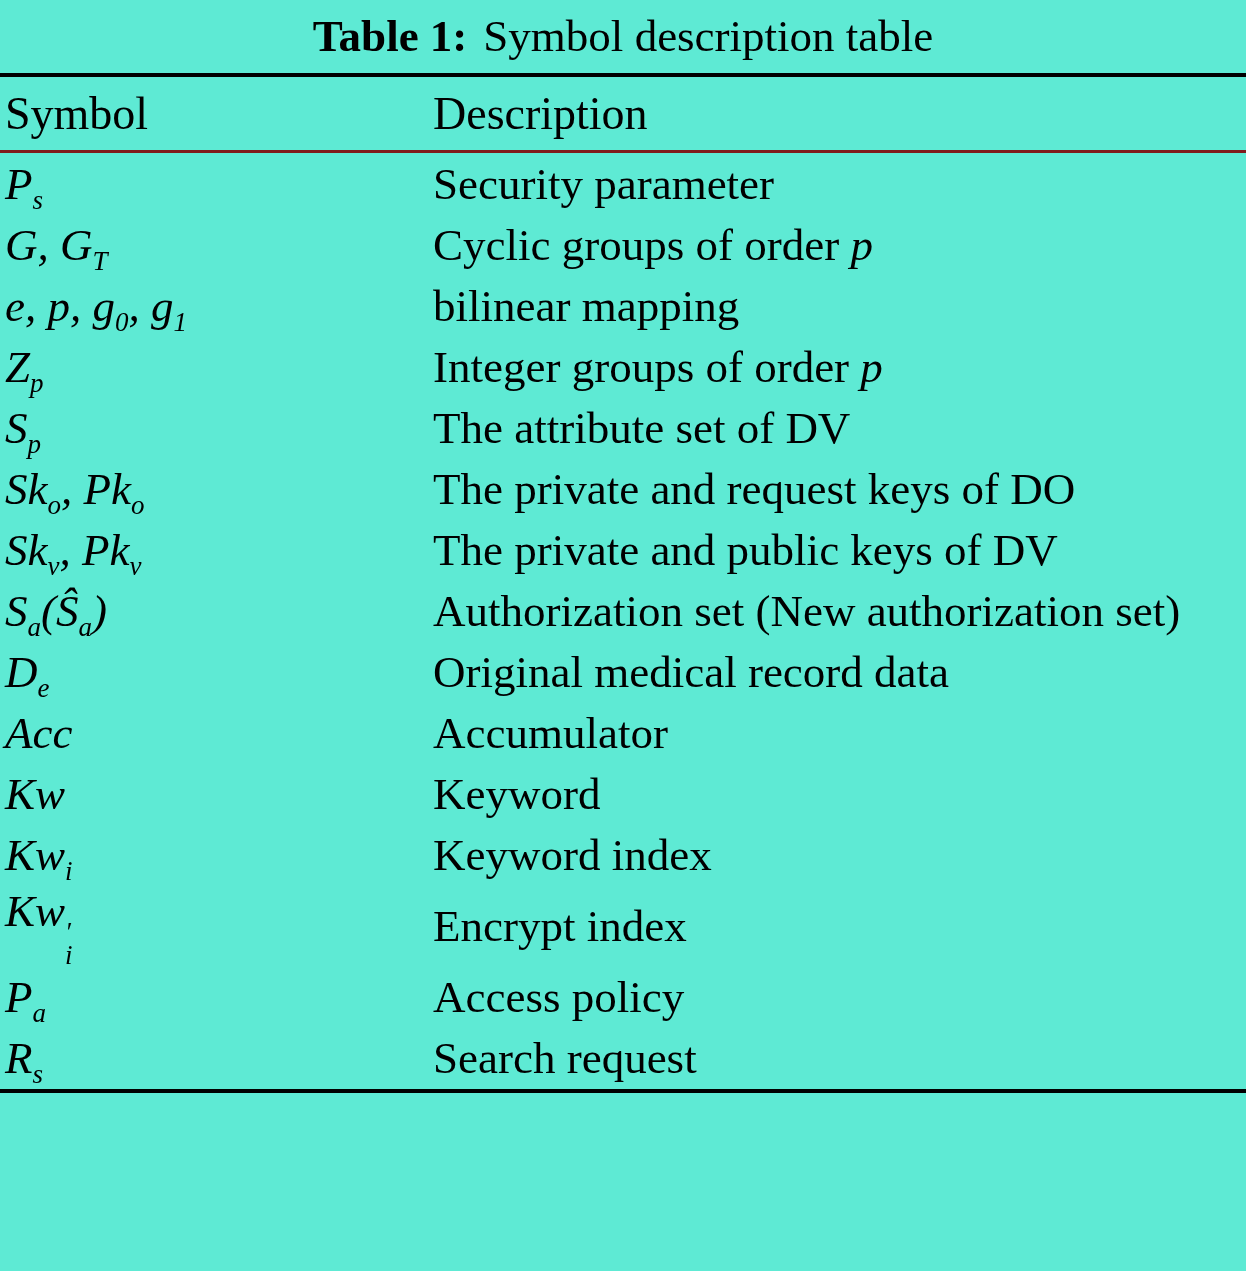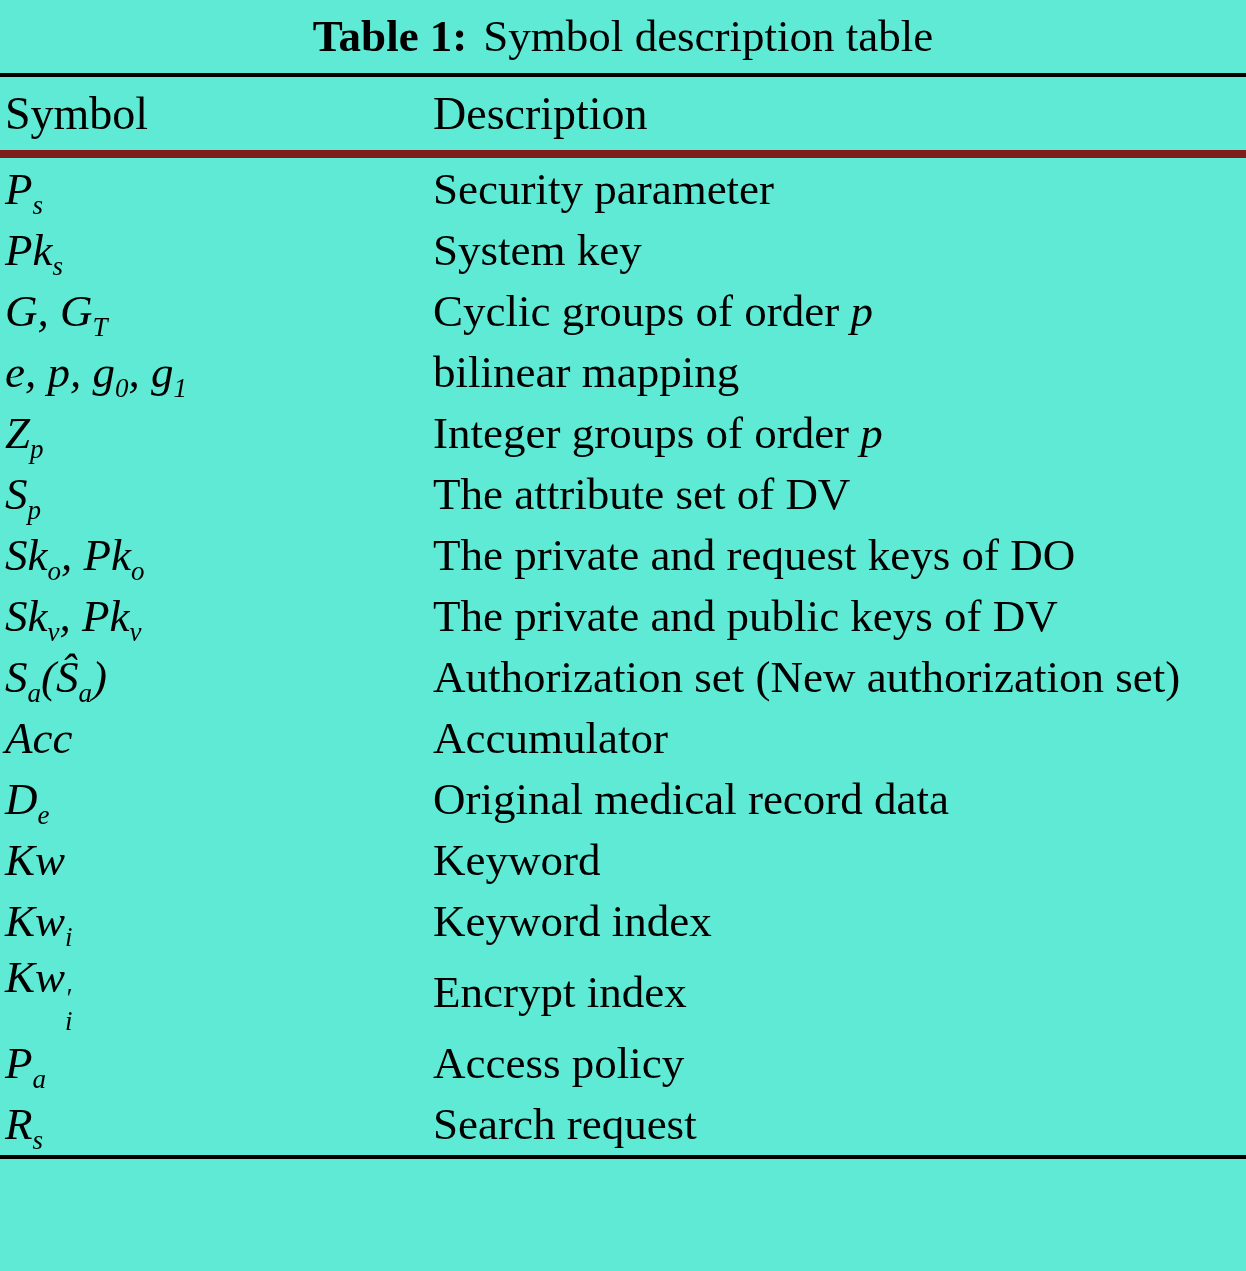--- a/index.html
+++ b/index.html
@@ -29,21 +29,21 @@
     font-weight: bold;
     margin-right: 16px;
   }
   table.symtable {
     width: 1246px;
     border-collapse: collapse;
     table-layout: fixed;
   }
   table.symtable thead th {
     border-top: 4px solid #000;
-    border-bottom: 8px solid #7f1d1d;
+    border-bottom: 3px solid #7f1d1d;
     font-weight: normal;
     text-align: left;
     font-size: 46px;
     height: 73px;
     padding: 0;
     vertical-align: middle;
     font-family: Liberation Serif, serif;
   }
   table.symtable th.col-symbol,
   table.symtable td.col-symbol {
@@ -93,24 +93,20 @@
         <th class="col-symbol">Symbol</th>
         <th class="col-desc">Description</th>
       </tr>
     </thead>
     <tbody id="table-body">
         <tr>
           <td class="col-symbol sym">P<sub>s</sub></td>
           <td class="col-desc">Security parameter</td>
         </tr>
         <tr>
-          <td class="col-symbol sym">Pk<sub>s</sub></td>
-          <td class="col-desc">System key</td>
-        </tr>
-        <tr>
           <td class="col-symbol sym">G, G<sub>T</sub></td>
           <td class="col-desc">Cyclic groups of order <em>p</em></td>
         </tr>
         <tr>
           <td class="col-symbol sym">e, p, g<sub>0</sub>, g<sub>1</sub></td>
           <td class="col-desc">bilinear mapping</td>
         </tr>
         <tr>
           <td class="col-symbol sym">Z<sub>p</sub></td>
           <td class="col-desc">Integer groups of order <em>p</em></td>
@@ -125,26 +121,26 @@
         </tr>
         <tr>
           <td class="col-symbol sym">Sk<sub>v</sub>, Pk<sub>v</sub></td>
           <td class="col-desc">The private and public keys of DV</td>
         </tr>
         <tr>
           <td class="col-symbol sym">S<sub>a</sub>(Ŝ<sub>a</sub>)</td>
           <td class="col-desc">Authorization set (New authorization set)</td>
         </tr>
         <tr>
+          <td class="col-symbol sym">D<sub>e</sub></td>
+          <td class="col-desc">Original medical record data</td>
+        </tr>
+        <tr>
           <td class="col-symbol sym">Acc</td>
           <td class="col-desc">Accumulator</td>
-        </tr>
-        <tr>
-          <td class="col-symbol sym">D<sub>e</sub></td>
-          <td class="col-desc">Original medical record data</td>
         </tr>
         <tr>
           <td class="col-symbol sym">Kw</td>
           <td class="col-desc">Keyword</td>
         </tr>
         <tr>
           <td class="col-symbol sym">Kw<sub>i</sub></td>
           <td class="col-desc">Keyword index</td>
         </tr>
         <tr>

